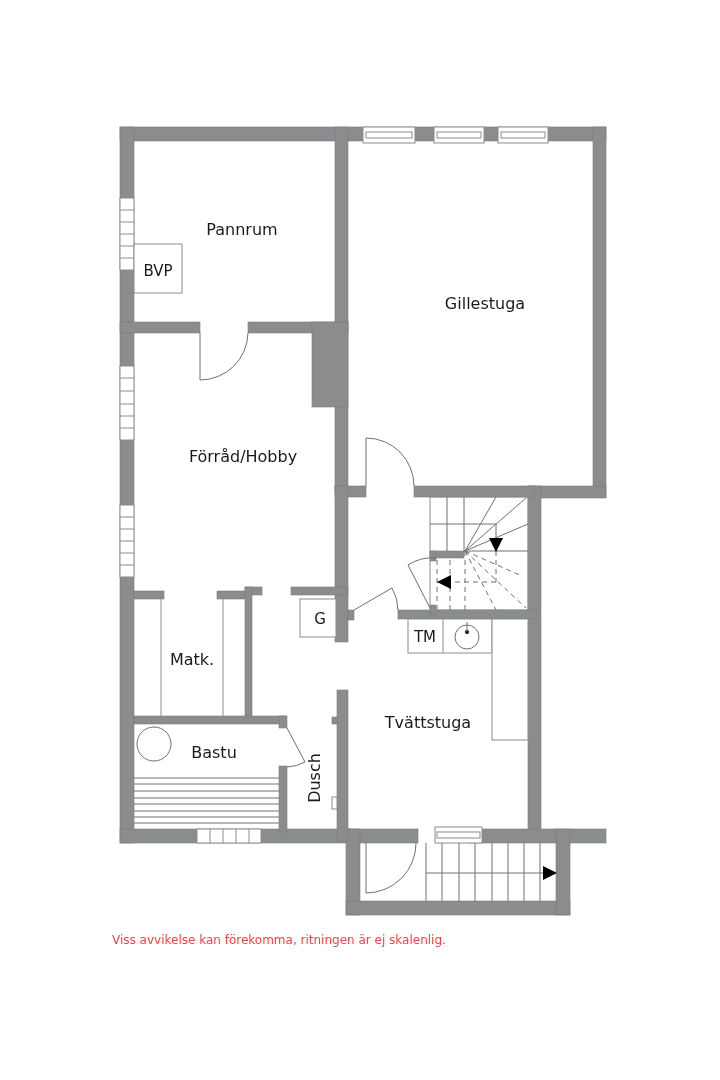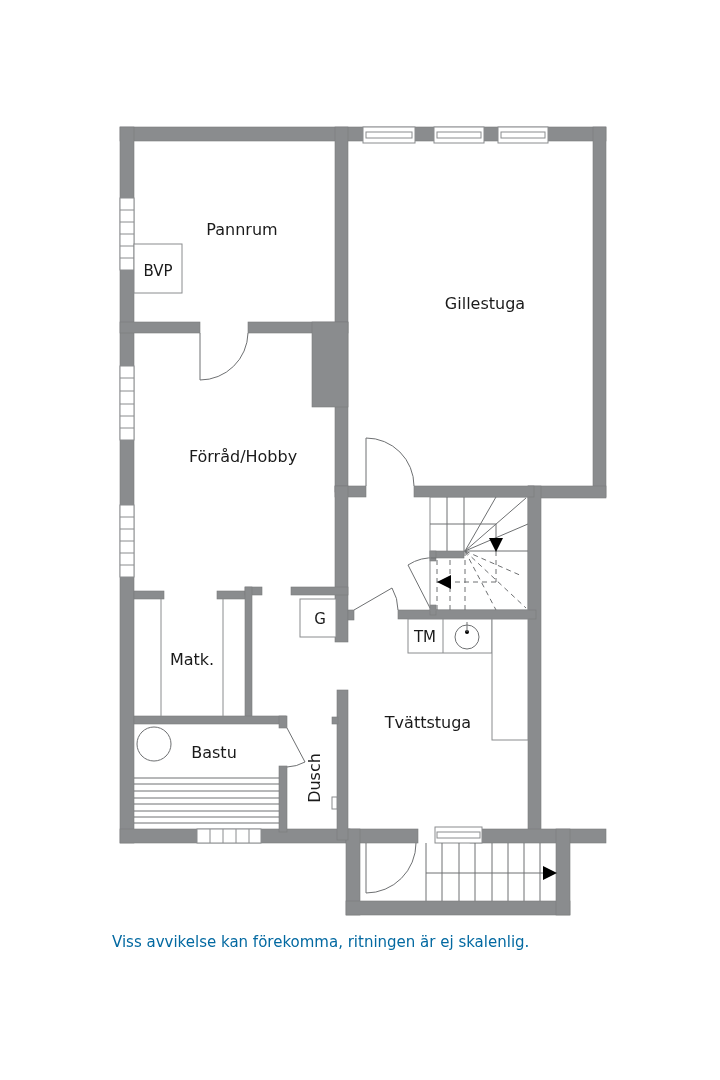--- a/index.html
+++ b/index.html
@@ -9,21 +9,21 @@
     .thin { fill: none; stroke: #8a8c8e; stroke-width: 1; }
     .line { fill: none; stroke: #6e7072; stroke-width: 1; }
     .dash { fill: none; stroke: #6e7072; stroke-width: 1; stroke-dasharray: 5 4; }
     .win { fill: #ffffff; stroke: #8a8c8e; stroke-width: 1; }
     .fix { fill: #ffffff; stroke: #8a8c8e; stroke-width: 1; }
     .arrow { fill: #000000; }
     .lbl { font-family: "DejaVu Sans", sans-serif; font-size: 16px; fill: #1a1a1a; }
     .lbl-sm { font-family: "DejaVu Sans", sans-serif; font-size: 15px; fill: #1a1a1a; }
     .disclaimer {
       position: absolute; left: 112px; top: 933px;
-      font-family: "DejaVu Sans", sans-serif; font-size: 15px; color: #0369a1;
+      font-family: "DejaVu Sans", sans-serif; font-size: 12px; color: #ef4444;
       white-space: nowrap;
     }
   </style>
 </head>
 <body>
 
 <svg id="plan" viewBox="0 0 720 1080" xmlns="http://www.w3.org/2000/svg">
 
   <g>
 

